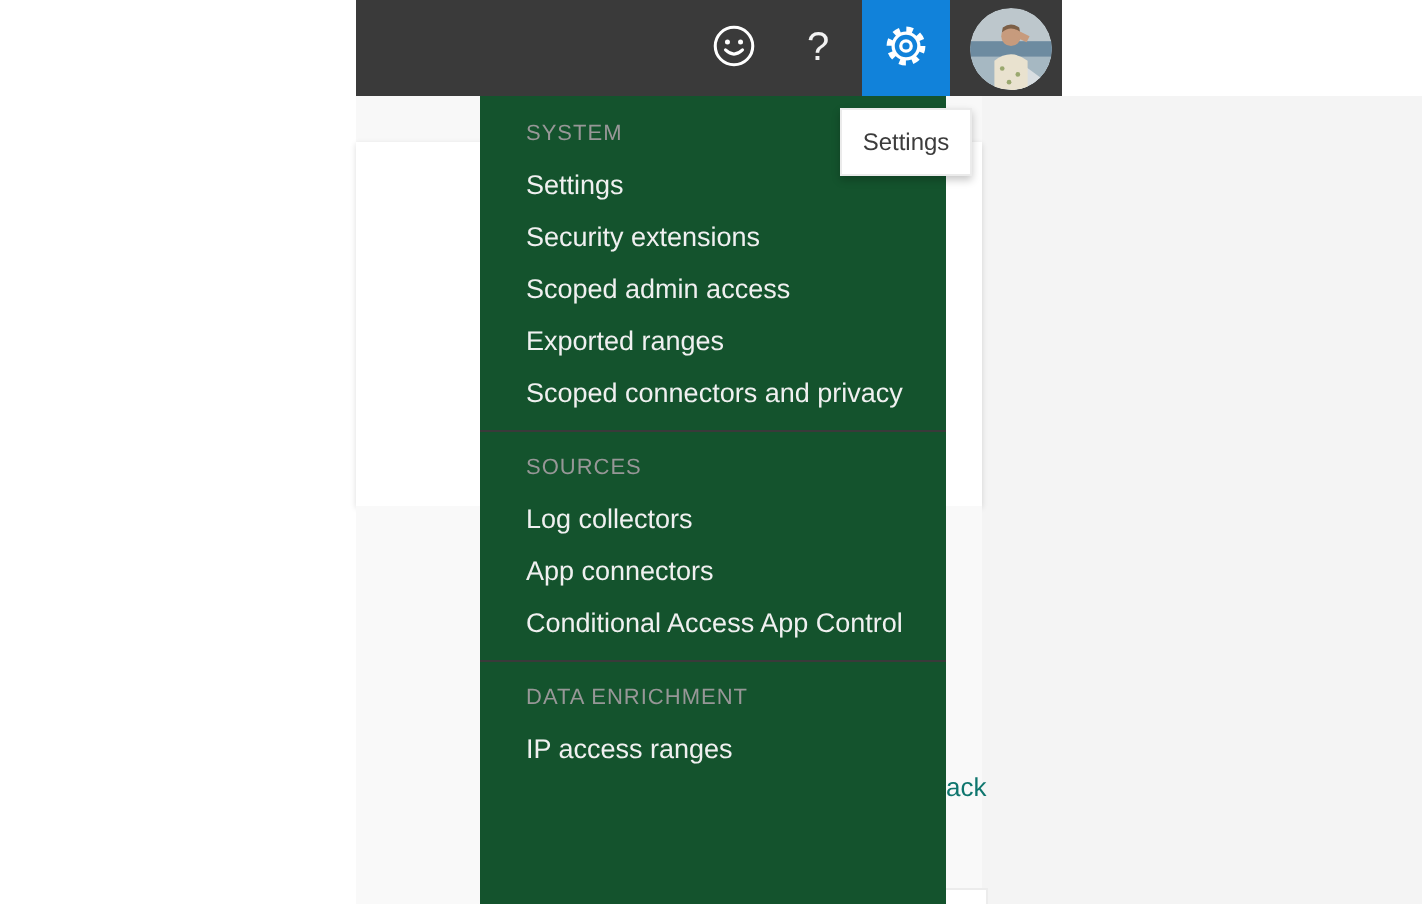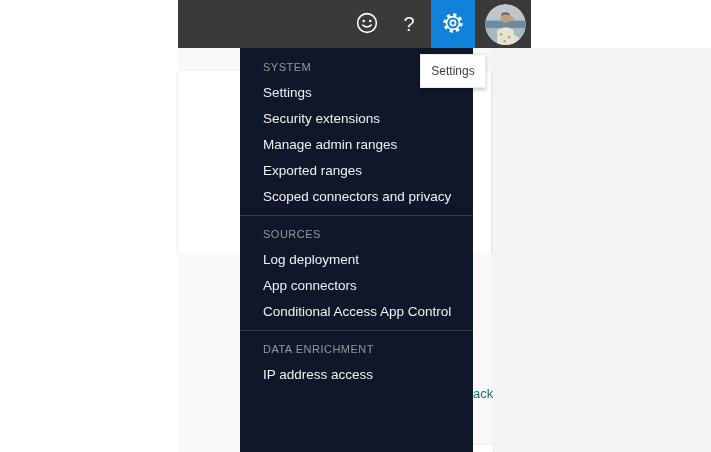--- a/index.html
+++ b/index.html
@@ -17,21 +17,21 @@
   .bg-white-box{position:absolute;left:277px;top:396px;width:37px;height:10px;background:#ffffff;border:1px solid #ececec;}
   
   .topbar{position:absolute;left:178px;top:0;width:353px;height:48px;background:#3a3a3a;z-index:15;}
   .icon-btn{position:absolute;top:0;height:48px;width:40px;display:flex;align-items:center;justify-content:center;cursor:pointer;background:transparent;border:none;padding:0;}
   .btn-smiley{left:169px;}
   .btn-help{left:211px;color:#f2f2f2;font-size:20px;line-height:48px;}
   .btn-gear{left:253px;width:44px;background:#1182da;}
   .btn-avatar{left:305px;width:44px;}
   .avatar-wrap{width:41px;height:41px;border-radius:50%;overflow:hidden;display:block;}
   
-  .menu{position:absolute;left:240px;top:48px;width:233px;bottom:0;background:#0f172a;z-index:20;padding-top:6px;box-sizing:border-box;}
+  .menu{position:absolute;left:240px;top:48px;width:233px;bottom:0;background:#14532d;z-index:20;padding-top:6px;box-sizing:border-box;}
   .menu-header{height:26px;line-height:26px;padding-left:23px;font-size:11px;letter-spacing:.5px;color:#979797;}
   .menu-item{height:26px;line-height:26px;padding-left:23px;font-size:13.5px;color:#f0f0f0;cursor:pointer;}
   .menu-divider{height:1px;background:#3a3a3a;margin:5px 0;}
   
   .tooltip{position:absolute;left:420px;top:54px;width:64px;height:32px;line-height:32px;text-align:center;
     background:#ffffff;color:#3c3c3c;font-size:12px;border:1px solid #ebebeb;
     box-shadow:0 2px 4px rgba(0,0,0,.22);z-index:30;}
 </style>
 </head>
 <body>
@@ -98,32 +98,32 @@
           </g>
         </svg>
       </span>
     </button>
   </div>
 
   <div class="menu">
     <div class="menu-header">SYSTEM</div>
     <div class="menu-item">Settings</div>
     <div class="menu-item">Security extensions</div>
-    <div class="menu-item">Manage admin ranges</div>
+    <div class="menu-item">Scoped admin access</div>
     <div class="menu-item">Exported ranges</div>
     <div class="menu-item">Scoped connectors and privacy</div>
 
     <div class="menu-divider"></div>
 
     <div class="menu-header">SOURCES</div>
-    <div class="menu-item">Log deployment</div>
+    <div class="menu-item">Log collectors</div>
     <div class="menu-item">App connectors</div>
     <div class="menu-item">Conditional Access App Control</div>
 
     <div class="menu-divider"></div>
 
     <div class="menu-header">DATA ENRICHMENT</div>
-    <div class="menu-item">IP address access</div>
+    <div class="menu-item">IP access ranges</div>
   </div>
 
   <div class="tooltip">Settings</div>
 
 </div>
 
 </body></html>

